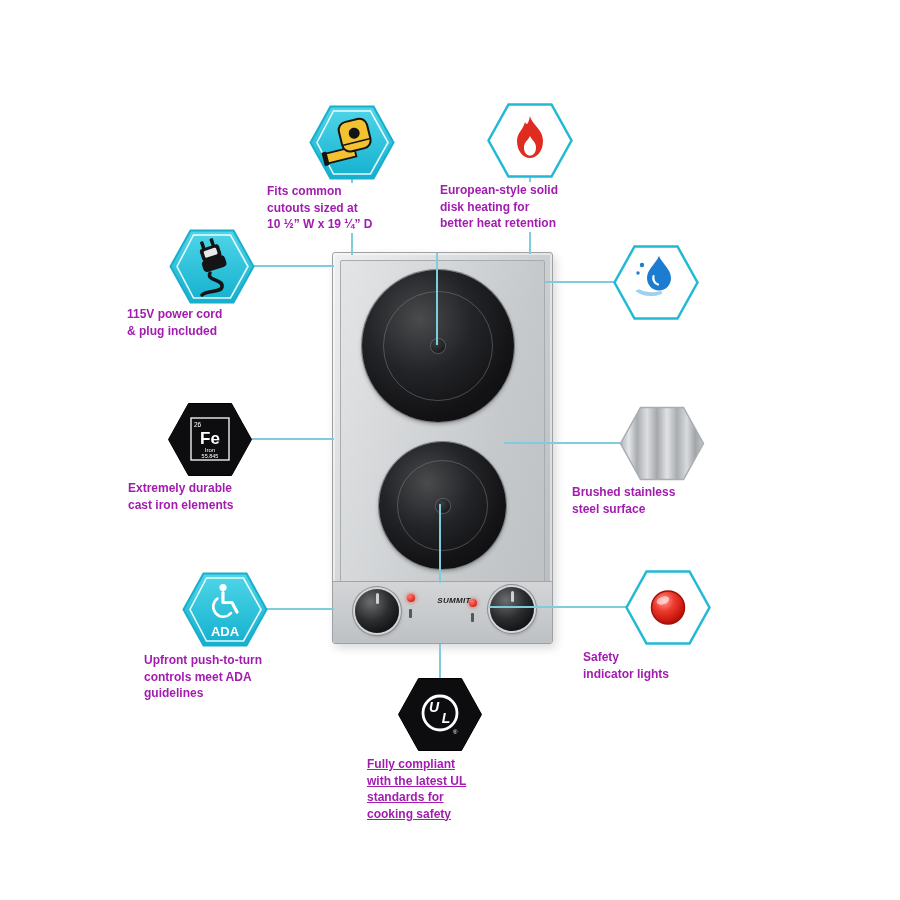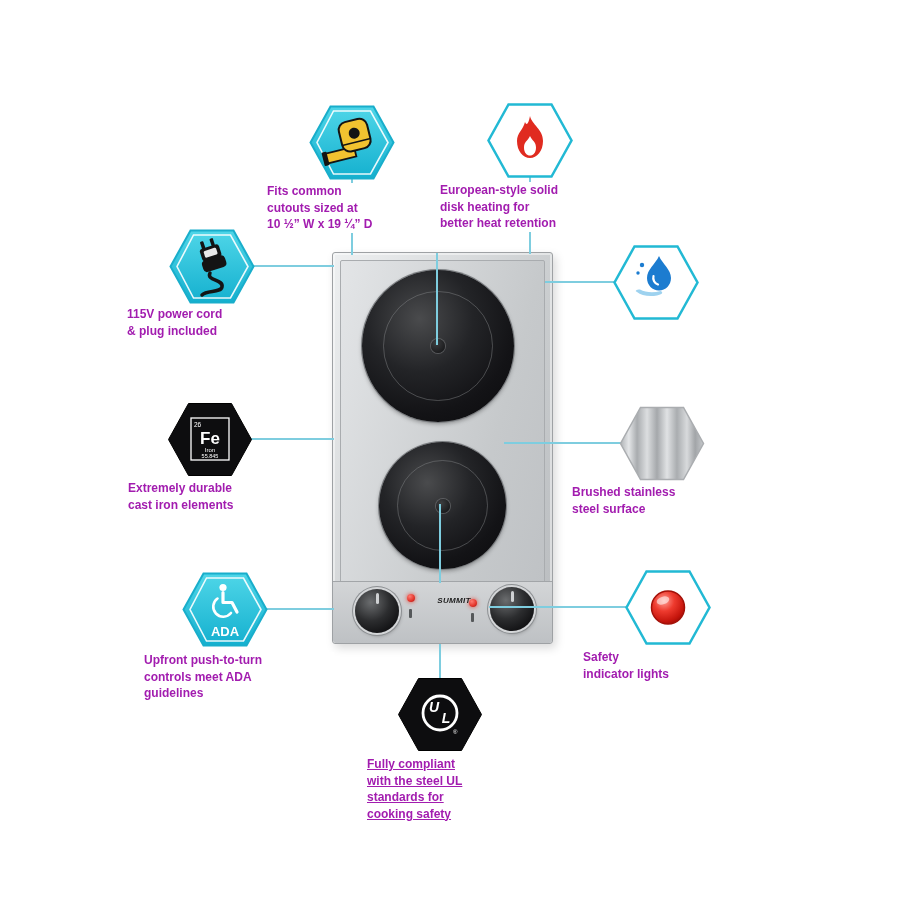--- a/index.html
+++ b/index.html
@@ -246,18 +246,18 @@
     <span>guidelines</span>
   </div>
 
   <div class="label" style="left:583px;top:649px;width:170px;">
     <span>Safety</span>
     <span>indicator lights</span>
   </div>
 
   <div class="label" style="left:367px;top:756px;width:180px;text-decoration:underline;">
     <span>Fully compliant</span>
-    <span>with the steel UL</span>
+    <span>with the latest UL</span>
     <span>standards for</span>
     <span>cooking safety</span>
   </div>
 
 </div>
 
 </body></html>

